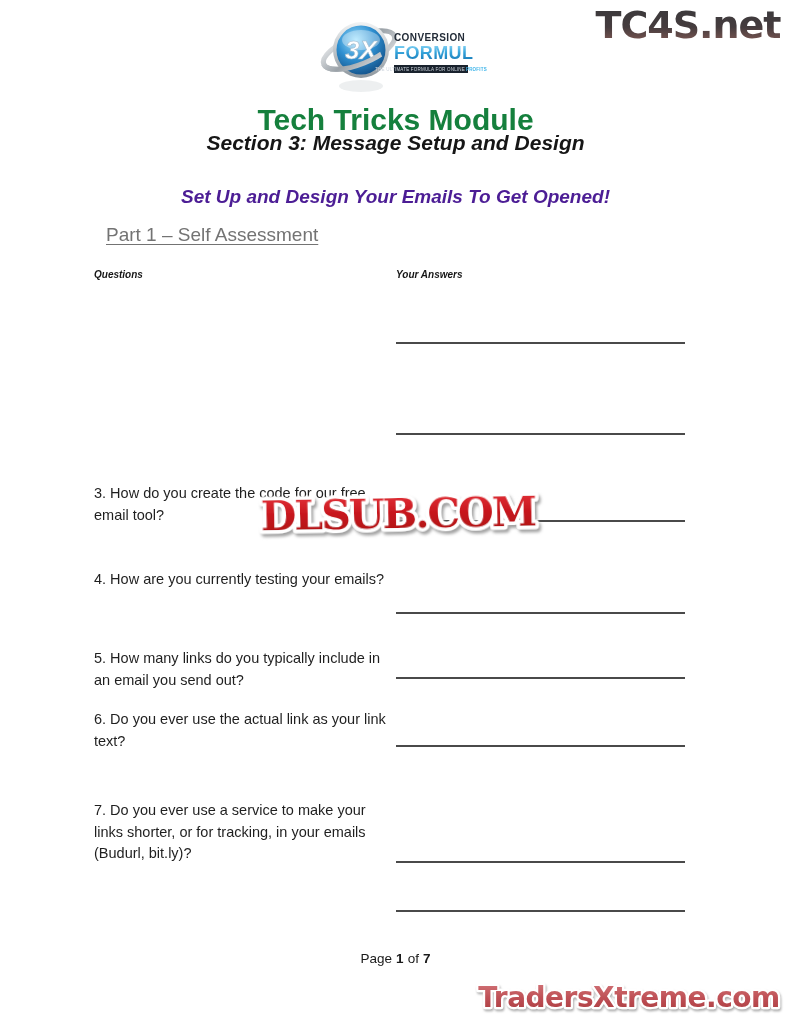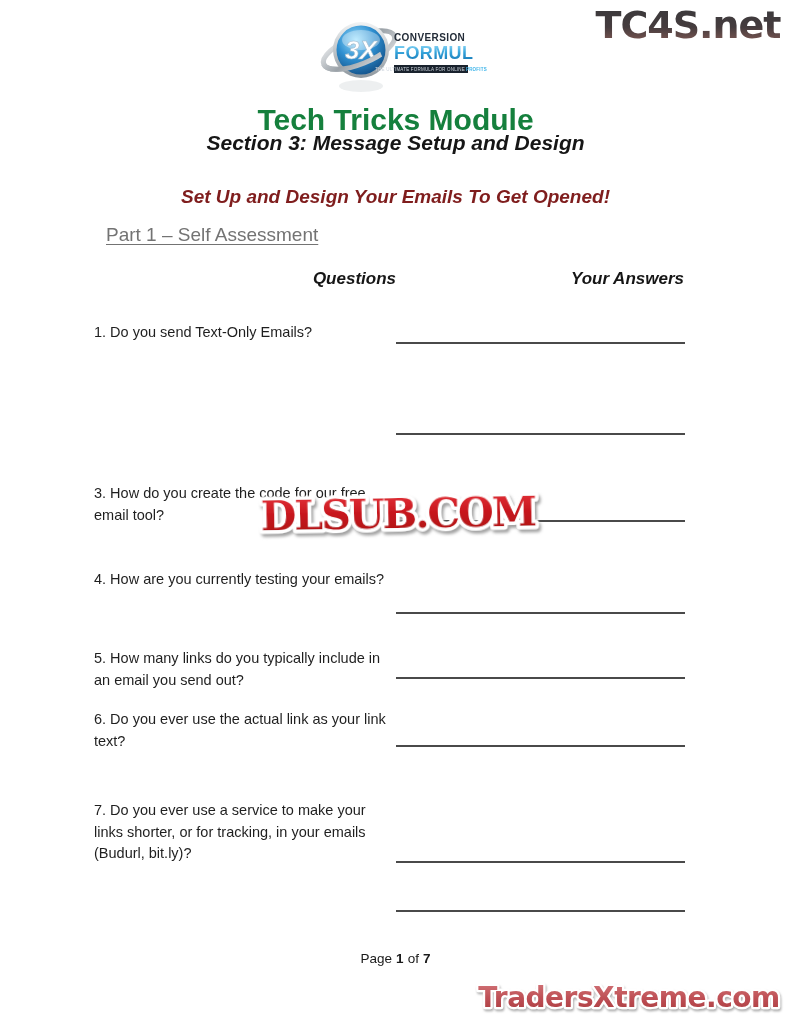--- a/index.html
+++ b/index.html
@@ -37,31 +37,31 @@
   .doc-title{
     position:absolute;top:103px;left:0;width:100%;text-align:center;
     font-size:30px;font-weight:700;color:#15803d;
   }
   .doc-section{
     position:absolute;top:131px;left:0;width:100%;text-align:center;
     font-size:21px;font-weight:700;font-style:italic;color:#161616;
   }
   .doc-tagline{
     position:absolute;top:186px;left:0;width:100%;text-align:center;
-    font-size:19px;font-weight:700;font-style:italic;color:#7f1d1d;
+    font-size:19px;font-weight:700;font-style:italic;color:#4c1d95;
   }
   .part-heading{
     position:absolute;top:224px;left:94px;
     font-size:19px;color:#737373;
     text-decoration:underline;text-underline-offset:3px;margin-left:12px;
   }
   .col-header{
     position:absolute;top:269px;
-    font-size:17px;font-weight:700;font-style:italic;color:#161616;
-    text-align:right;
+    font-size:10px;font-weight:700;font-style:italic;color:#161616;
+    text-align:left;
   }
   .col-header.q{left:94px;width:302px;}
   .col-header.a{left:396px;width:288px;}
   
   .question{
     position:absolute;left:94px;width:312px;
     font-size:14.5px;line-height:21.5px;color:#1f1f1f;
     white-space:pre-line;
   }
   .q1{top:322px}.q2{top:391px}.q3{top:483px}.q4{top:569px}
@@ -148,21 +148,20 @@
   </svg>
 
   <div class="doc-title">Tech Tricks Module</div>
   <div class="doc-section">Section 3: Message Setup and Design</div>
   <div class="doc-tagline">Set Up and Design Your Emails To Get Opened!</div>
   <div class="part-heading">Part 1 – Self Assessment</div>
 
   <div class="col-header q">Questions</div>
   <div class="col-header a">Your Answers</div>
 
-  <div class="question q1">1. Do you send Text-Only Emails?</div>
   <div class="question q3">3. How do you create the code for our free
 email tool?</div>
   <div class="question q4">4. How are you currently testing your emails?</div>
   <div class="question q5">5. How many links do you typically include in
 an email you send out?</div>
   <div class="question q6">6. Do you ever use the actual link as your link
 text?</div>
   <div class="question q7">7. Do you ever use a service to make your
 links shorter, or for tracking, in your emails
 (Budurl, bit.ly)?</div>

